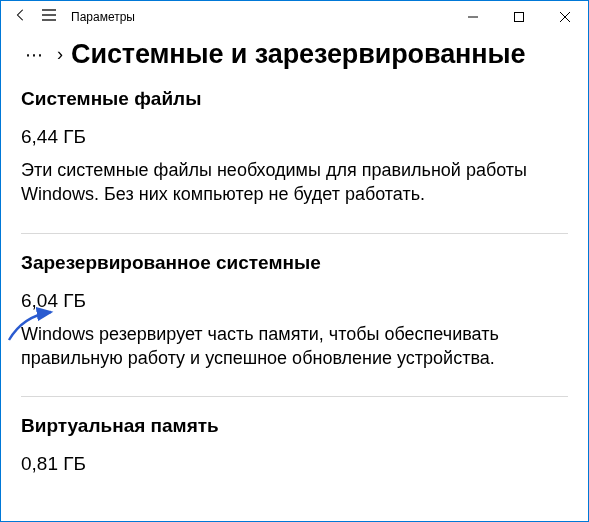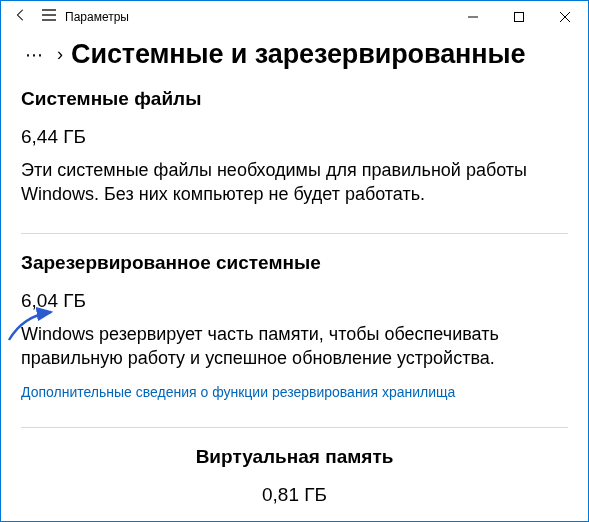--- a/index.html
+++ b/index.html
@@ -18,21 +18,21 @@
   .titlebar {
     height: 32px;
     display: flex;
     align-items: center;
     padding-left: 8px;
     font-size: 12px;
     color: #000;
   }
   .titlebar .back { width: 24px; text-align: center; font-size: 16px; cursor: default; color:#000; }
   .titlebar .menu { width: 32px; text-align: center; font-size: 16px; cursor: default; }
-  .titlebar .app-title { font-size: 12px; }
+  .titlebar .app-title { margin-left: 6px; font-size: 12px; }
   .win-controls {
     margin-left: auto;
     display: flex;
     height: 100%;
   }
   .win-controls .ctrl {
     width: 46px;
     display: flex;
     align-items: center;
     justify-content: center;
@@ -159,26 +159,25 @@
     <div class="size">6,44 ГБ</div>
     <p class="desc">Эти системные файлы необходимы для правильной работы Windows. Без них компьютер не будет работать.</p>
   </div>
 
   <hr class="sep">
 
   <div class="section">
     <h2>Зарезервированное системные</h2>
     <div class="size">6,04 ГБ</div>
     <p class="desc">Windows резервирует часть памяти, чтобы обеспечивать правильную работу и успешное обновление устройства.</p>
-    <a class="link">Дополнительные сведения о функции резервирования хранилища</a>
   </div>
 
   <hr class="sep">
 
-  <div class="section" style="margin-bottom:12px;text-align:center;">
+  <div class="section" style="margin-bottom:12px;">
     <h2>Виртуальная память</h2>
     <div class="size">0,81 ГБ</div>
   </div>
 
 </div>
 
 <svg class="arrow" style="left:2px; top:305px;" width="58" height="40">
   <defs>
     <marker id="ah" markerWidth="8" markerHeight="8" refX="6" refY="3" orient="auto">
       <path d="M0,0 L7,3 L0,6 Z" fill="#2a5bd0"></path>

